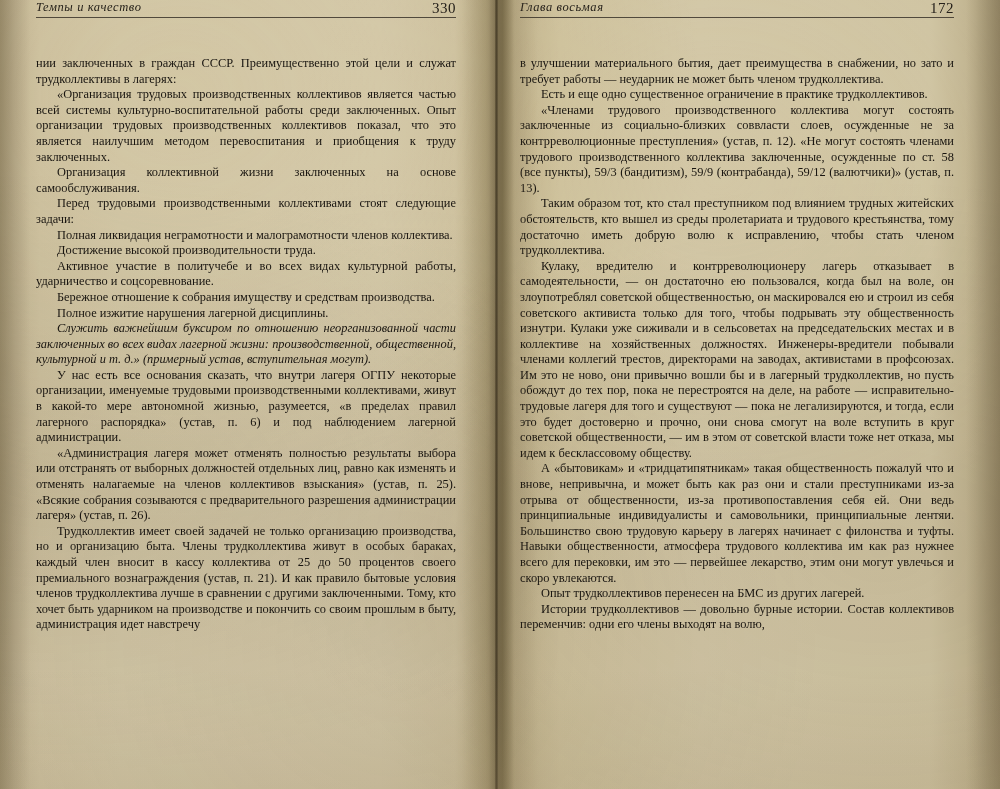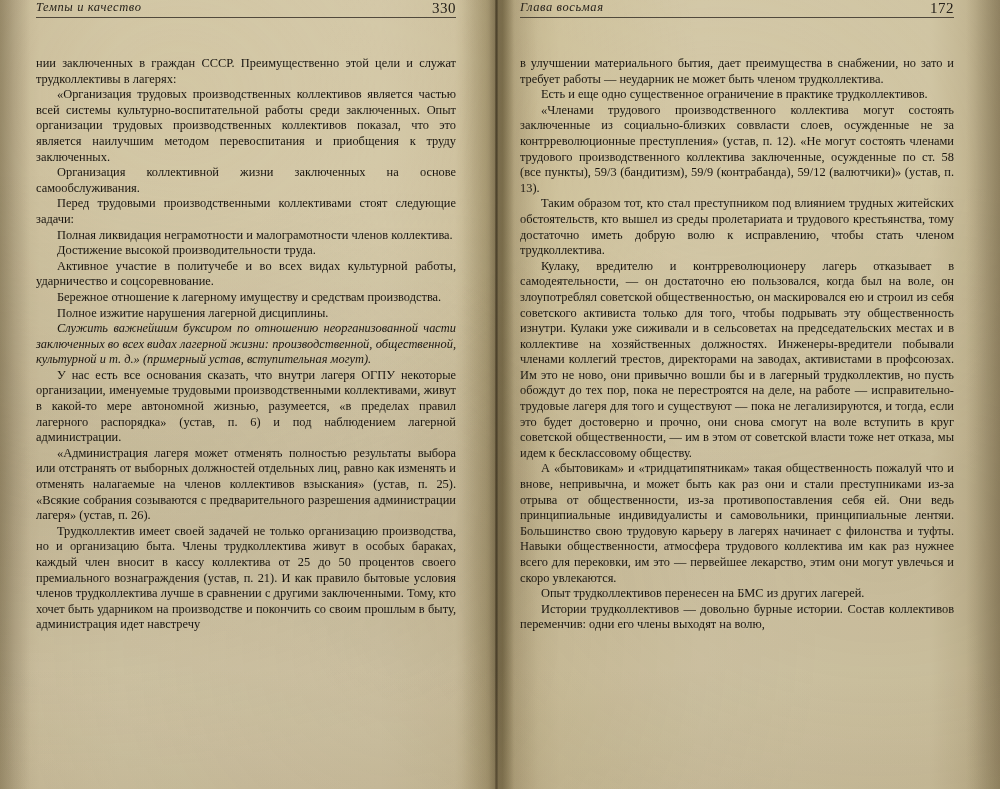--- a/index.html
+++ b/index.html
@@ -161,21 +161,21 @@
       <div class="rule"></div>
     </div>
     <div class="col">
       <p class="noindent">нии заключенных в граждан СССР. Преимущественно этой цели и служат трудколлективы в лагерях:</p>
       <p>«Организация трудовых производственных коллективов является частью всей системы культурно-воспитательной работы среди заключенных. Опыт организации трудовых производственных коллективов показал, что это является наилучшим методом перевоспитания и приобщения к труду заключенных.</p>
       <p>Организация коллективной жизни заключенных на основе самообслуживания.</p>
       <p>Перед трудовыми производственными коллективами стоят следующие задачи:</p>
       <p>Полная ликвидация неграмотности и малограмотности членов коллектива.</p>
       <p>Достижение высокой производительности труда.</p>
       <p>Активное участие в политучебе и во всех видах культурной работы, ударничество и соцсоревнование.</p>
-      <p>Бережное отношение к лагерному имуществу и средствам производства.</p>
+      <p>Бережное отношение к собрания имуществу и средствам производства.</p>
       <p>Полное изжитие нарушения лагерной дисциплины.</p>
       <p class="ital">Служить важнейшим буксиром по отношению неорганизованной части заключенных во всех видах лагерной жизни: производственной, общественной, культурной и т. д.» (примерный устав, вступительная могут).</p>
       <p>У нас есть все основания сказать, что внутри лагеря ОГПУ некоторые организации, именуемые трудовыми производственными коллективами, живут в какой-то мере автономной жизнью, разумеется, «в пределах правил лагерного распорядка» (устав, п. 6) и под наблюдением лагерной администрации.</p>
       <p>«Администрация лагеря может отменять полностью результаты выбора или отстранять от выборных должностей отдельных лиц, равно как изменять и отменять налагаемые на членов коллективов взыскания» (устав, п. 25). «Всякие собрания созываются с предварительного разрешения администрации лагеря» (устав, п. 26).</p>
       <p>Трудколлектив имеет своей задачей не только организацию производства, но и организацию быта. Члены трудколлектива живут в особых бараках, каждый член вносит в кассу коллектива от 25 до 50 процентов своего премиального вознаграждения (устав, п. 21). И как правило бытовые условия членов трудколлектива лучше в сравнении с другими заключенными. Тому, кто хочет быть ударником на производстве и покончить со своим прошлым в быту, администрация идет навстречу</p>
     </div>
   </div>
 
   <div class="page page-right">
     <div class="running-head">

